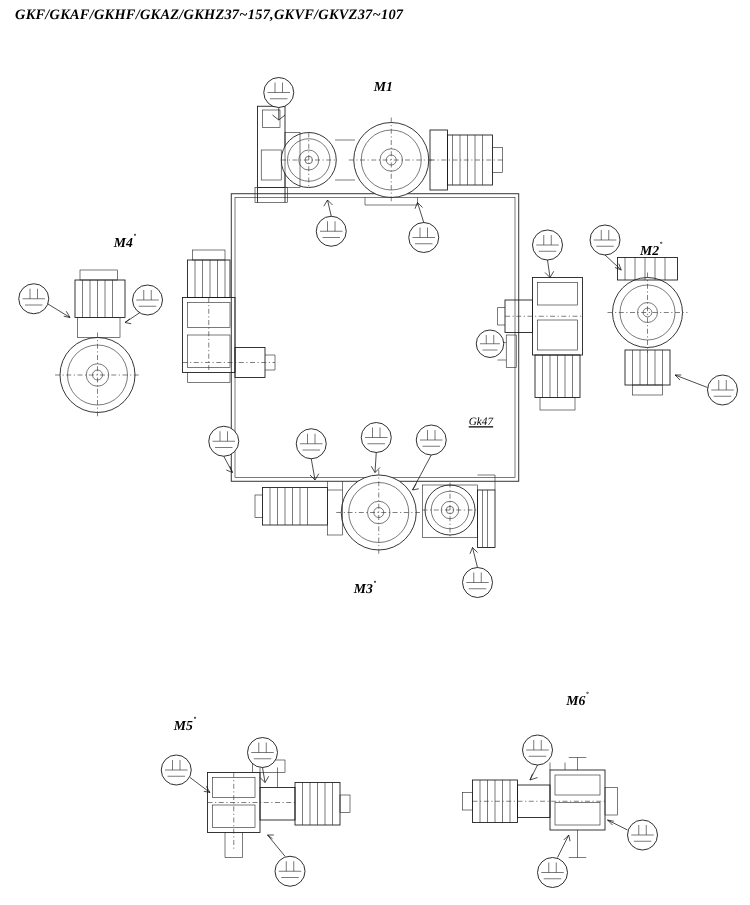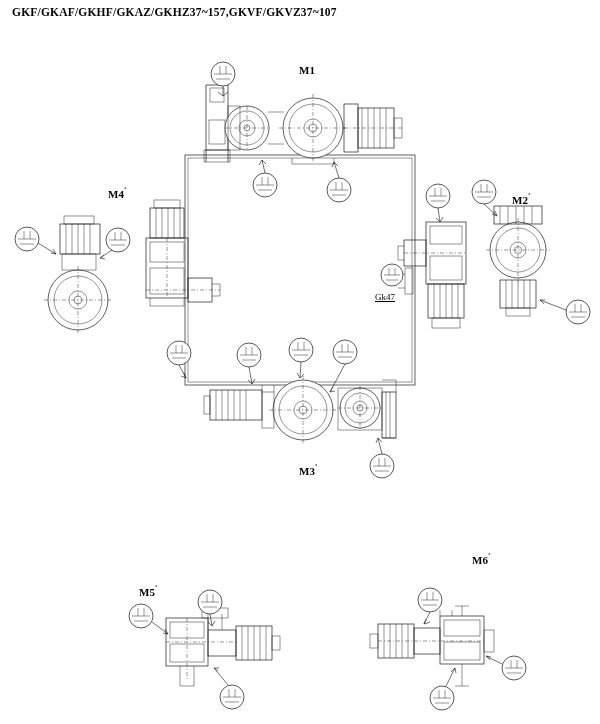--- a/index.html
+++ b/index.html
@@ -12,20 +12,21 @@
     height: 724px;
     position: relative;
     font-family: "Liberation Serif", serif;
     color: #000000;
     overflow: hidden;
   }
   #page {
     position: relative;
     width: 476px;
     height: 724px;
+    font-style: italic;
   }
   .title {
     position: absolute;
     left: 12px;
     top: 6px;
     font-family: "Liberation Serif", serif;
     font-weight: bold;
     font-size: 11.5px;
     letter-spacing: 0.2px;
     white-space: nowrap;
@@ -39,20 +40,21 @@
   }
   .mlabel .sup {
     font-size: 8px;
     vertical-align: super;
   }
   .gklabel {
     position: absolute;
     font-family: "Liberation Serif", serif;
     font-size: 9px;
     white-space: nowrap;
+    margin-top: 40px;
   }
   .gklabel u {
     text-decoration: underline;
   }
   svg.art {
     position: absolute;
     left: 0;
     top: 0;
     width: 600px;
     height: 724px;
@@ -391,23 +393,23 @@
       <path d="M446 686 L455 668" class="lead"></path>
       <path d="M455 668 L451 672 M455 668 L456 673" class="lead"></path>
     </g>
 
   </svg>
 
   <div class="mlabel" style="left:299px; top:64px;"><span>M1</span></div>
 
   <div class="mlabel" style="left:512px; top:192px;"><span>M2</span><span class="sup">˚</span></div>
 
-  <div class="mlabel" style="left:299px; top:463px;"><span>M3</span><span class="sup">˚</span></div>
-
-  <div class="mlabel" style="left:108px; top:186px;text-align:right;"><span>M4</span><span class="sup">˚</span></div>
-
-  <div class="mlabel" style="left:139px; top:584px;"><span>M5</span><span class="sup">˚</span></div>
-
-  <div class="mlabel" style="left:472px; top:552px;"><span>M6</span><span class="sup">˚</span></div>
+  <div class="mlabel" style="left:283px; top:463px;"><span>M3</span><span class="sup">˚</span></div>
+
+  <div class="mlabel" style="left:91px; top:186px;text-align:right;"><span>M4</span><span class="sup">˚</span></div>
+
+  <div class="mlabel" style="left:139px; top:572px;"><span>M5</span><span class="sup">˚</span></div>
+
+  <div class="mlabel" style="left:453px; top:552px;"><span>M6</span><span class="sup">˚</span></div>
 
   <div class="gklabel" style="left:375px; top:292px;"><u>Gk47</u></div>
 
 </div>
 
 </body></html>

